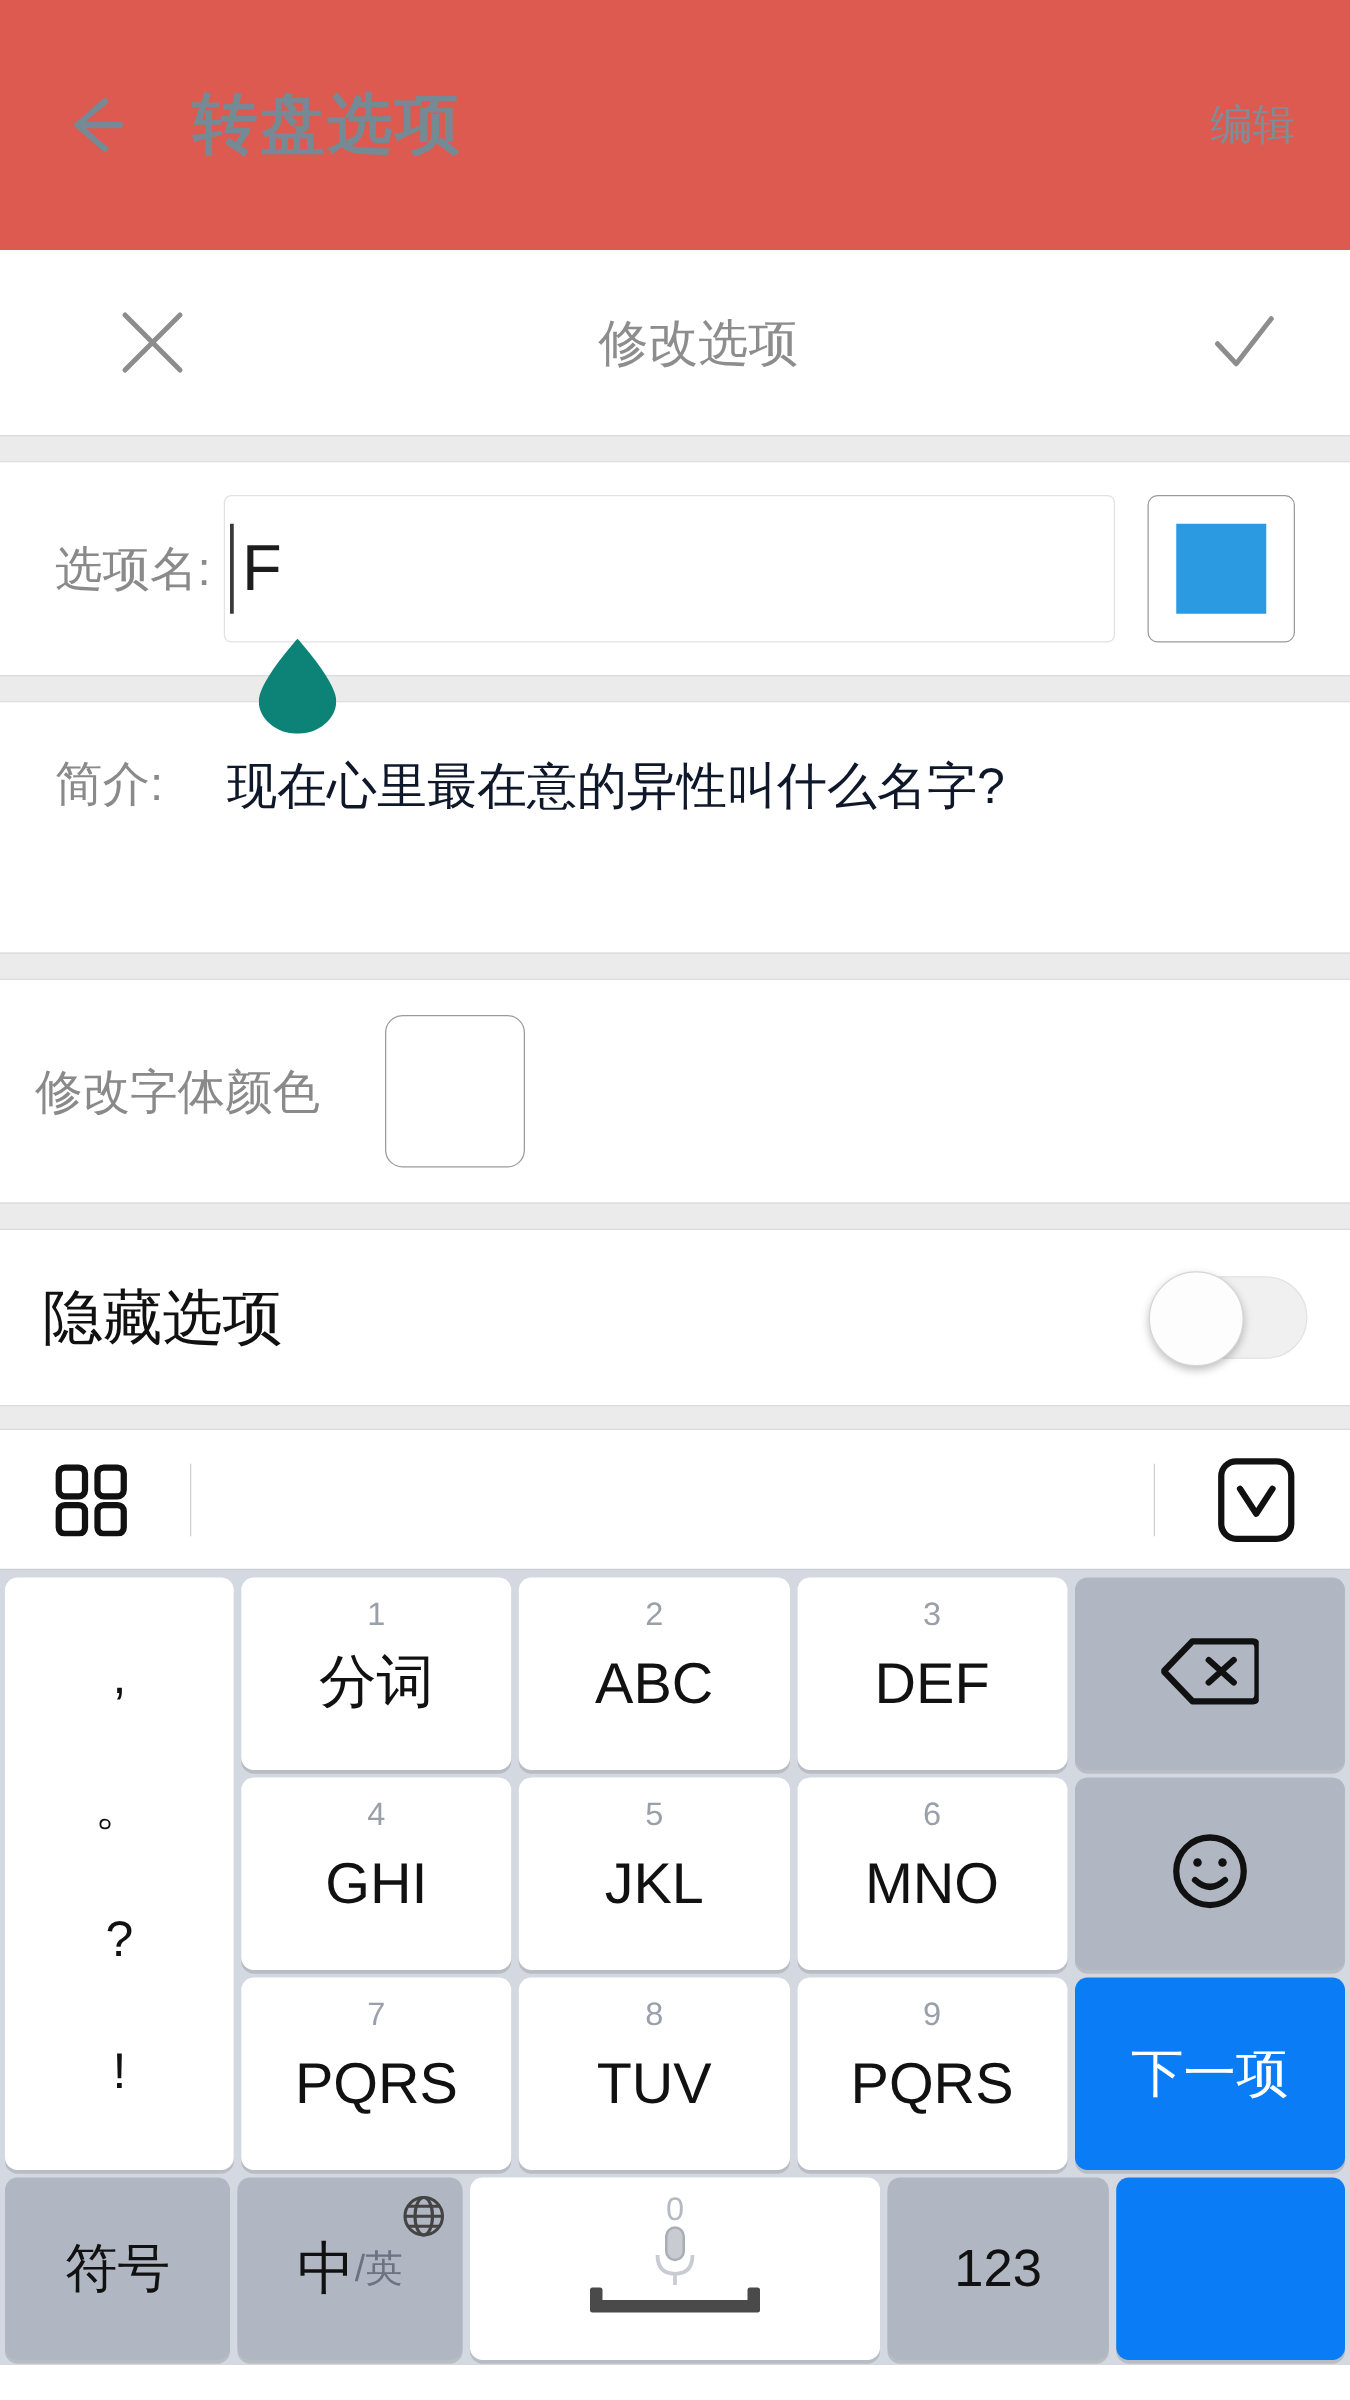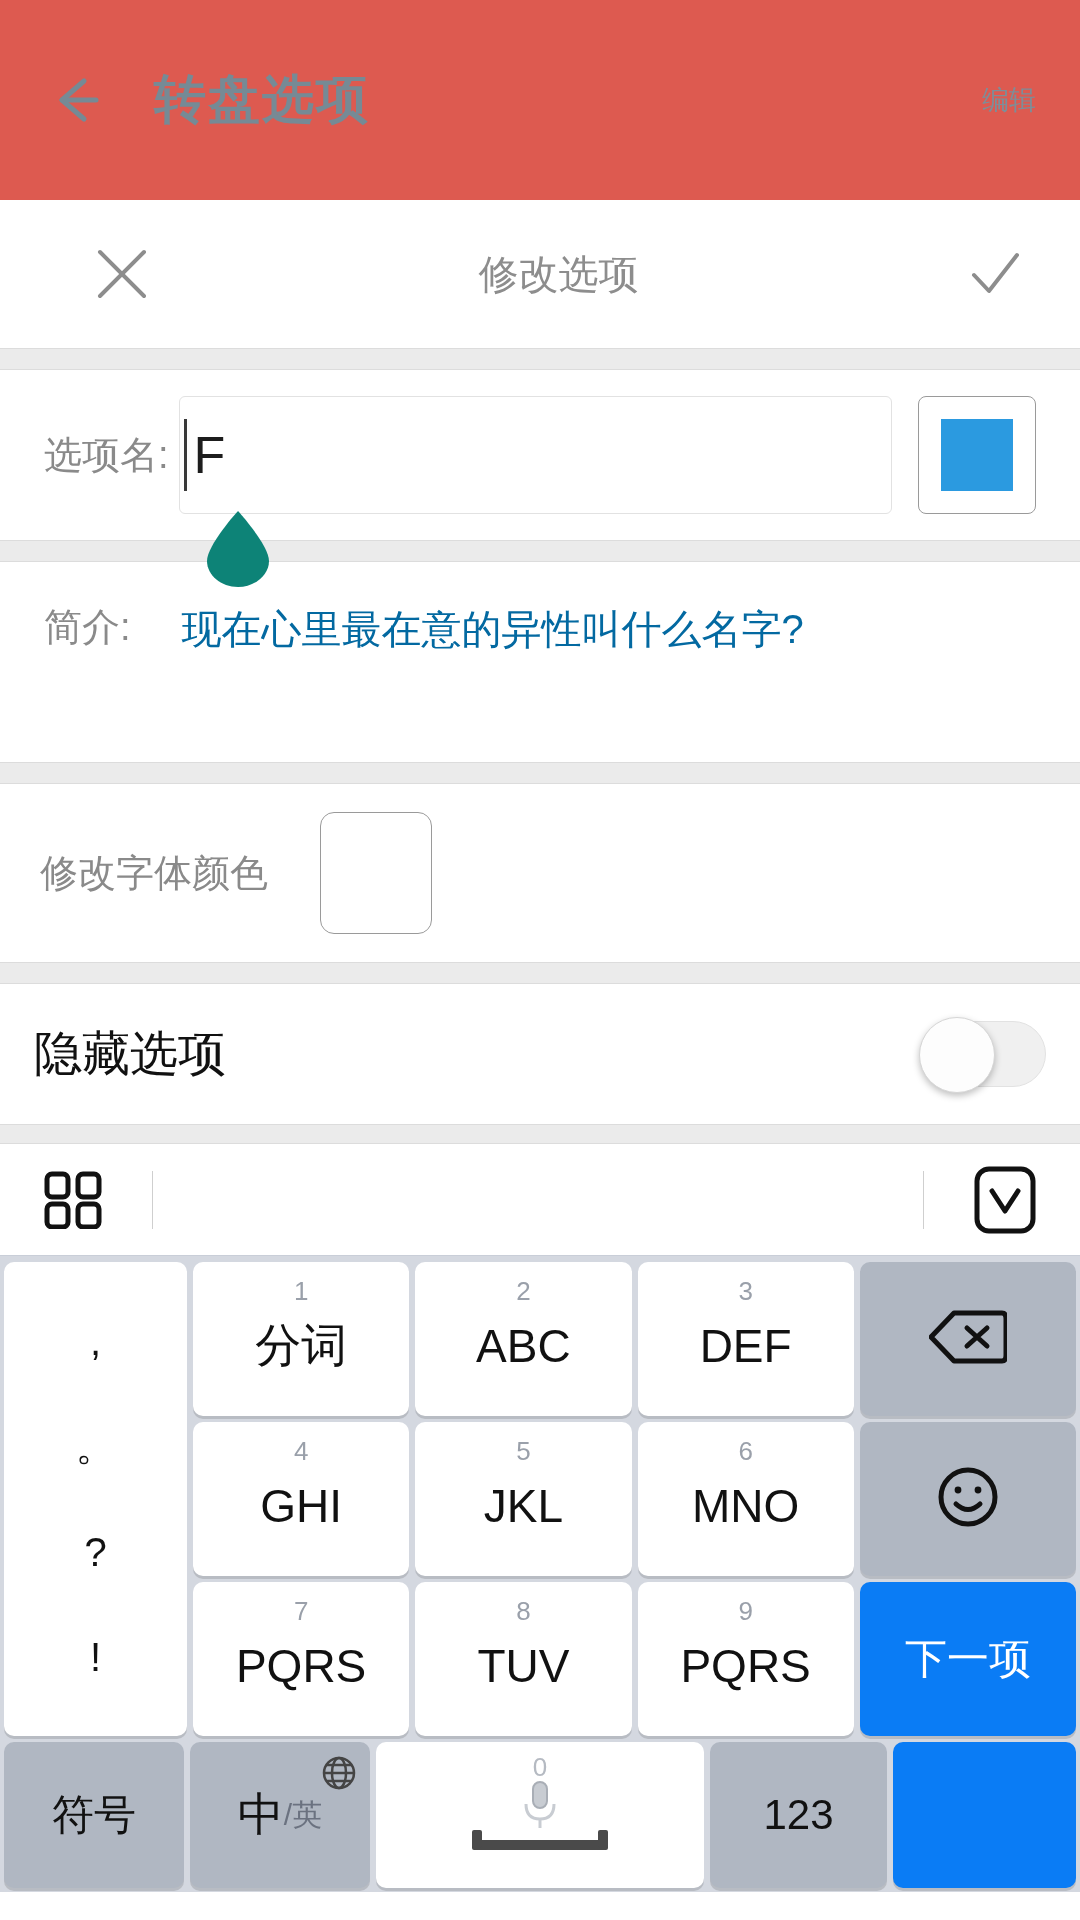--- a/index.html
+++ b/index.html
@@ -27,21 +27,21 @@
     margin-left: 46px;
     letter-spacing: 2px;
     font-weight: 700;
   }
   .appbar-edit {
     position: absolute;
     right: 44px;
     top: 50%;
     transform: translateY(-50%);
     color: #7d8e98;
-    font-size: 27px;
+    font-size: 34px;
   }
 
   
   .modal-header {
     height: 148px;
     background: #ffffff;
     display: flex;
     align-items: center;
     position: relative;
     padding: 0 58px;
@@ -112,29 +112,29 @@
   
   .row-desc {
     background: #fff;
     min-height: 200px;
     padding: 40px 44px 0 44px;
     display: flex;
     align-items: flex-start;
     gap: 29px;
   }
   .label-desc { font-size: 38px; color: #8a8a8a; white-space: nowrap; }
-  .desc-value { font-size: 40px; color: #0369a1; margin-left: 22px; line-height: 1.35; }
+  .desc-value { font-size: 40px; color: #0f172a; margin-left: 22px; line-height: 1.35; }
 
   
   .row-fontcolor {
     background: #fff;
     height: 178px;
     display: flex;
     align-items: center;
-    padding: 0 40px;
+    padding: 0 28px;
   }
   .label-fontcolor { font-size: 38px; color: #8a8a8a; }
   .fontcolor-box {
     width: 112px; height: 122px;
     margin-left: 52px;
     border: 1px solid #9a9a9a;
     border-radius: 14px;
     background: #ffffff;
   }
 

